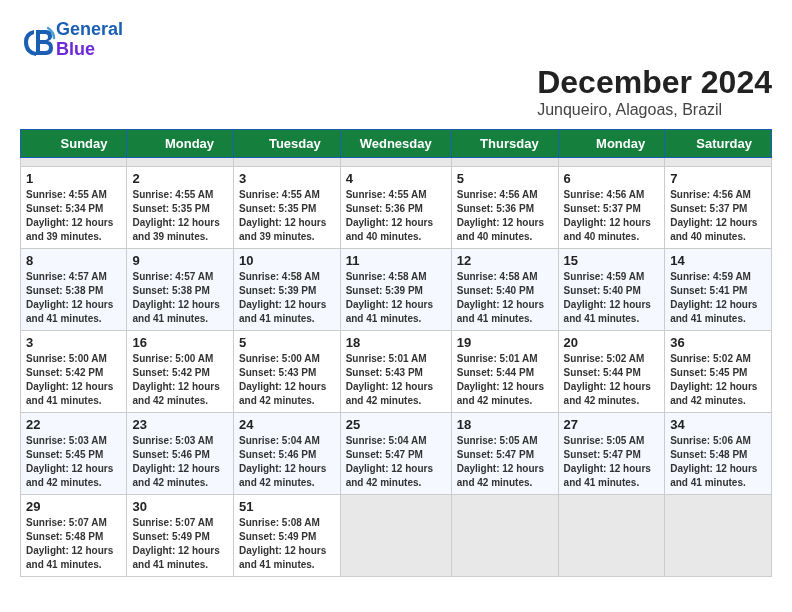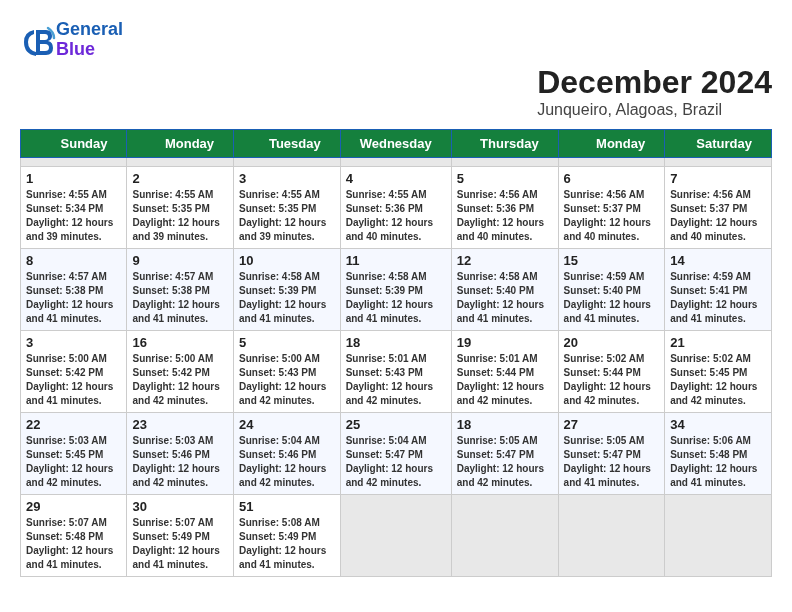--- a/index.html
+++ b/index.html
@@ -294,21 +294,21 @@
       </td>
         <td>
         <span class="day-num">20</span>
         <div class="day-info">
           Sunrise: 5:02 AM<br>
           Sunset: 5:44 PM<br>
           Daylight: 12 hours and 42 minutes.
         </div>
       </td>
         <td>
-        <span class="day-num">21</span>
+        <span class="day-num">36</span>
         <div class="day-info">
           Sunrise: 5:02 AM<br>
           Sunset: 5:45 PM<br>
           Daylight: 12 hours and 42 minutes.
         </div>
       </td>
       </tr>
       <tr>
         <td>
         <span class="day-num">22</span>

